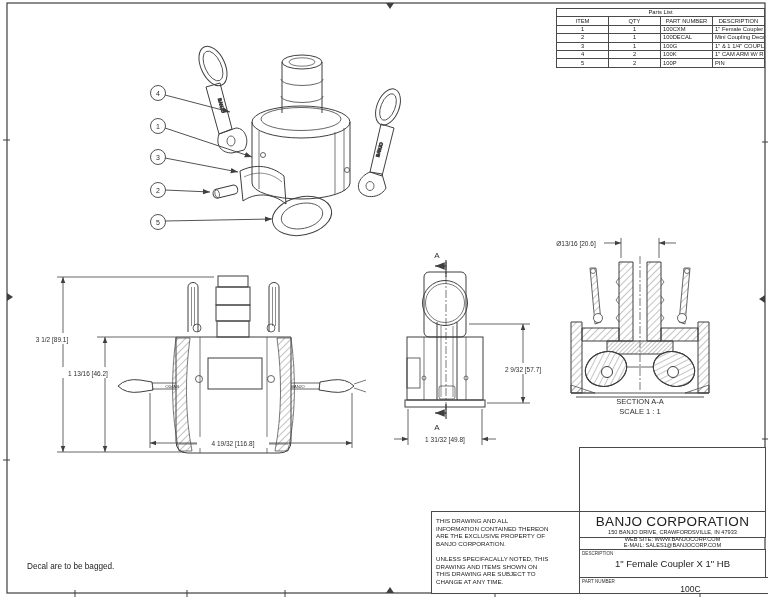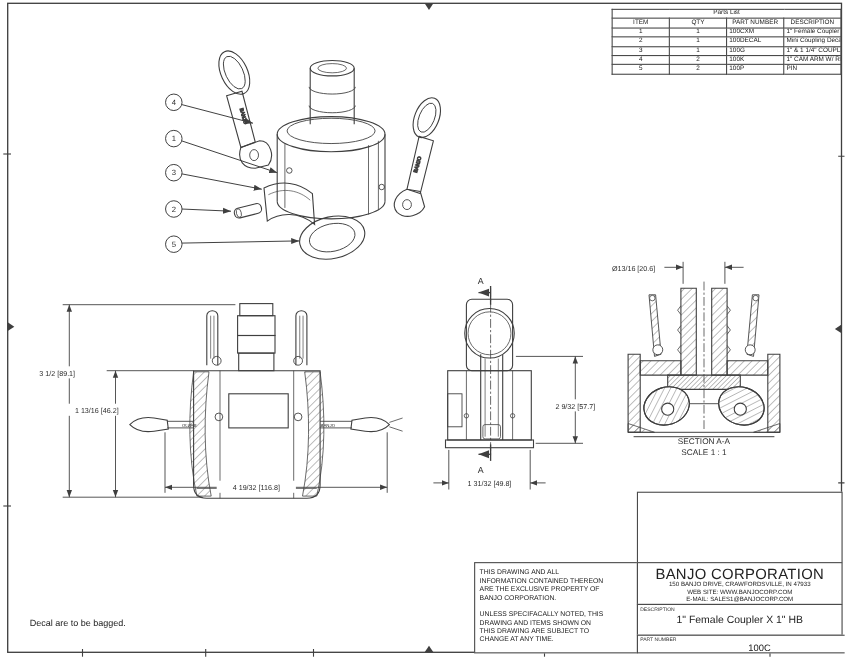--- a/index.html
+++ b/index.html
@@ -17,21 +17,21 @@
   .parts-list .c-desc{text-align:left;}
   .parts-list .tbl-title{text-align:center;}
   .parts-list thead th{text-align:center;}
   .parts-list thead .c-part,.parts-list thead .c-desc{text-align:center;}
   
   .tb-box{position:absolute;border:1px solid #4a4a4a;background:#fff;box-sizing:border-box;}
   .tb-rev{left:579px;top:447px;width:187px;height:65px;}
   .tb-disclaimer{left:431px;top:511px;width:149px;height:83px;font-size:6.2px;
                  line-height:7.7px;padding:5px 4px;}
   .tb-disclaimer .gap{height:7px;}
-  .tb-company{left:579px;top:511px;width:187px;height:39px;text-align:center;}
+  .tb-company{left:579px;top:511px;width:187px;height:27px;text-align:center;}
   .tb-company .co-name{font-size:13.5px;letter-spacing:.3px;margin-top:2px;}
   .tb-company .co-line{font-size:5.6px;line-height:6.6px;}
   .tb-desc{left:579px;top:549px;width:187px;height:29px;}
   .tb-pn{left:579px;top:577px;width:223px;height:17px;}
   .tb-label{font-size:4.6px;color:#333;padding:1px 0 0 2px;}
   .tb-desc .tb-value{font-size:9.5px;text-align:center;margin-top:2px;}
   .tb-pn .tb-value{font-size:8.5px;text-align:center;margin-top:0px;}
   .note{position:absolute;left:27px;top:562px;font-size:8.2px;color:#222;}
   .drawing-svg{position:absolute;left:0;top:0;}
 </style>

